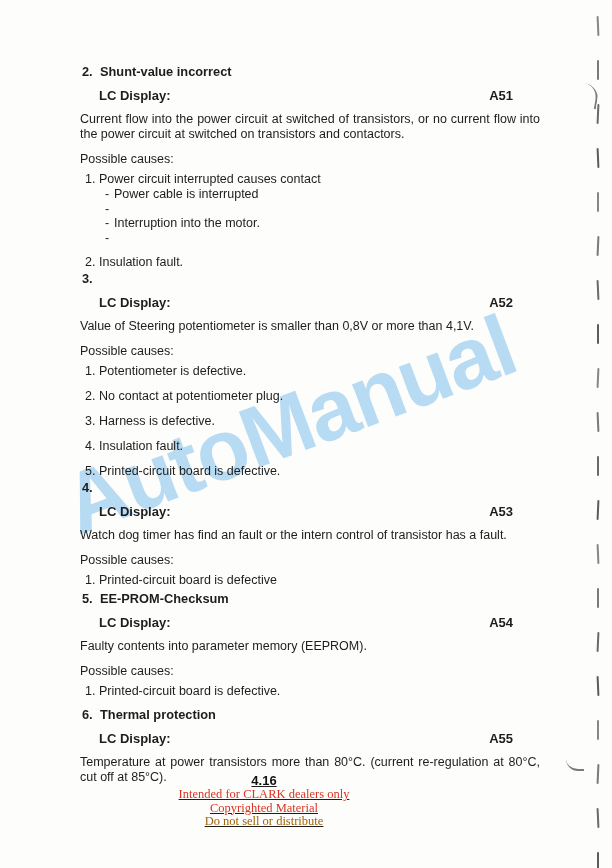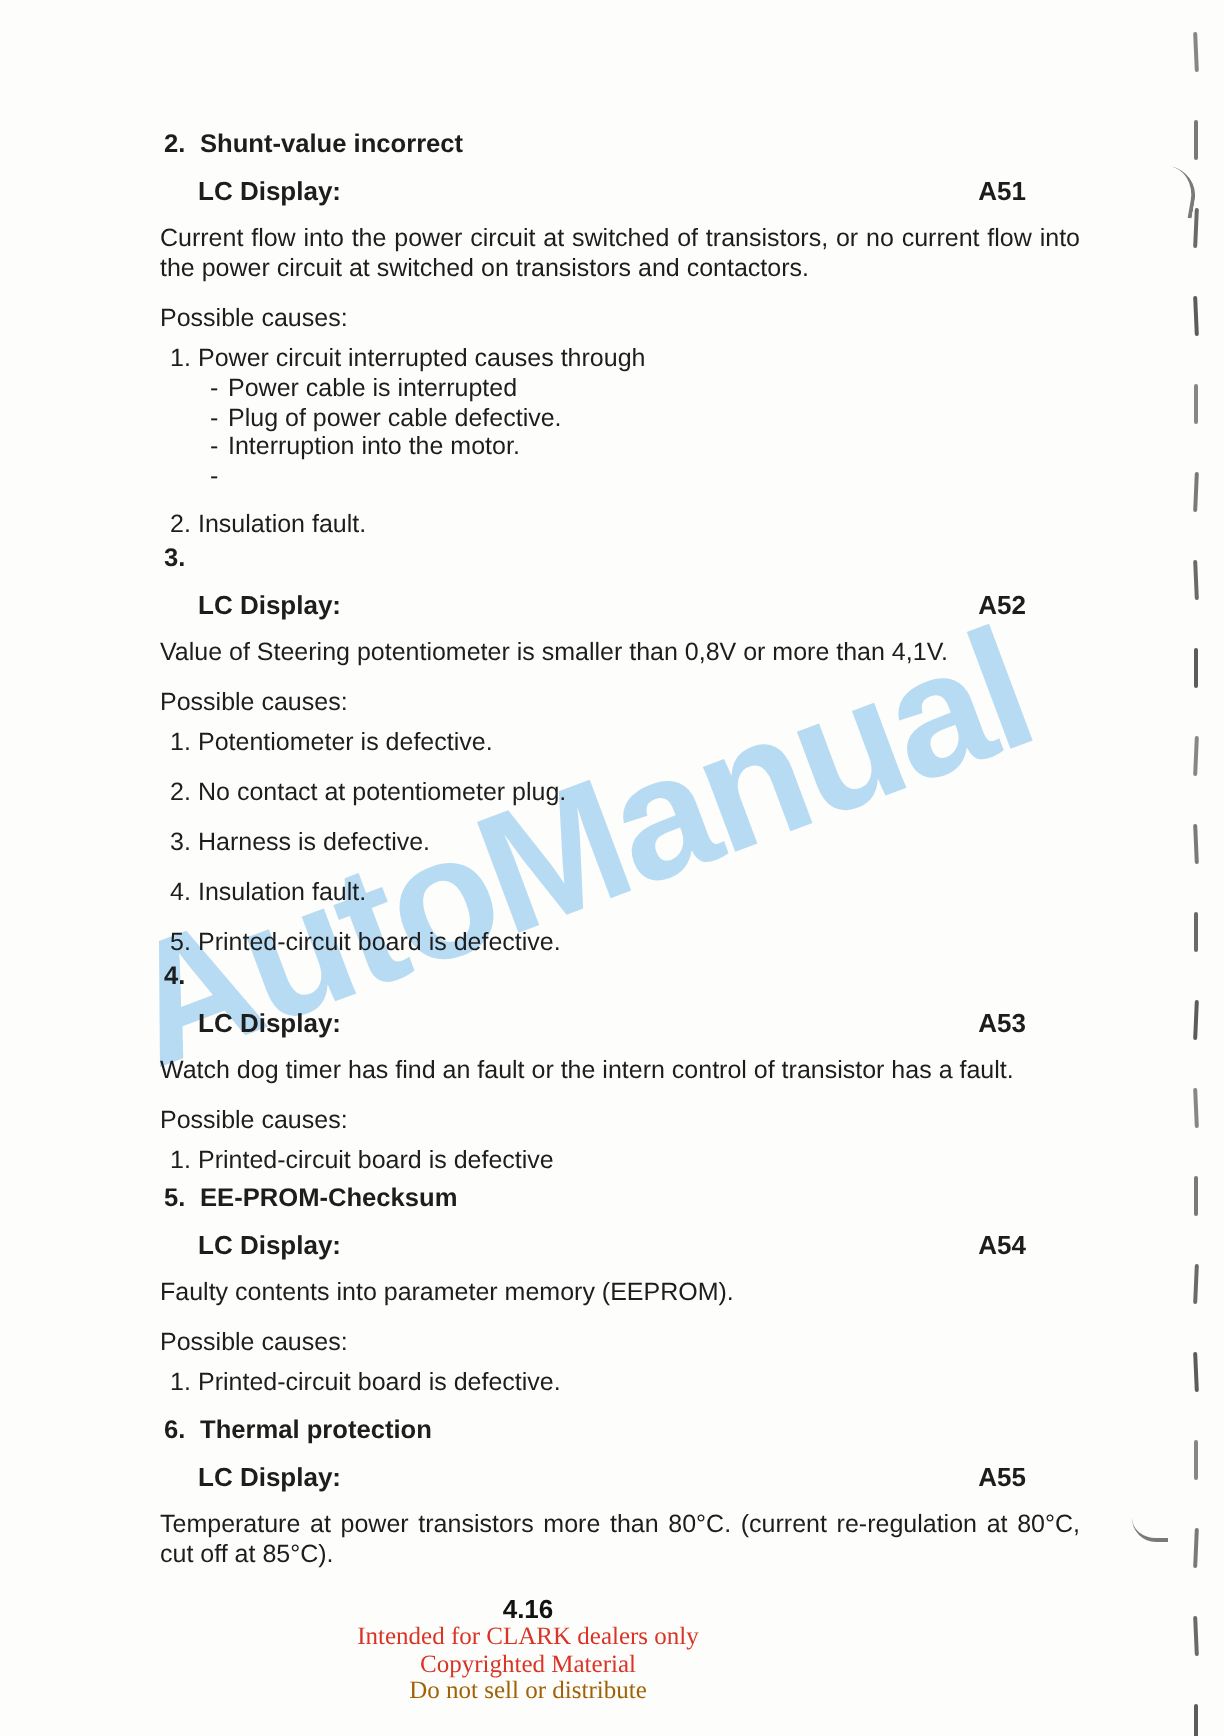--- a/index.html
+++ b/index.html
@@ -24,21 +24,21 @@
   .lc-row{display:flex;justify-content:space-between;font-weight:700;font-size:13px;
           padding-left:19px;padding-right:27px;margin:0 0 9px 0;}
   .desc{margin:0 0 10px 0;text-align:justify;}
   .causes-label{margin:0 0 5px 0;}
   .cause{display:flex;margin:0 0 10px 5px;}
   .cause-num{width:14px;flex:none;}
   .cause-body{flex:1;}
   .sub{display:flex;line-height:14.5px;}
   .dash{width:9px;flex:none;margin-left:6px;}
   
-  .footer{position:absolute;left:0;top:798px;width:528px;text-align:center;z-index:1;}
+  .footer{position:absolute;left:0;top:774px;width:528px;text-align:center;z-index:1;text-decoration:underline;}
   .page-num{font-weight:700;font-size:13px;line-height:14px;color:#121212;}
   .copyright-line{
     font-family:"Liberation Serif","DejaVu Serif",serif;
     font-size:12.5px;line-height:13.6px;
   }
   
   .mark{position:absolute;left:597px;width:2px;height:20px;background:#484848;
         border-radius:1px;z-index:2;opacity:.85;}
   .curve-slash{position:absolute;left:580px;top:84px;width:16px;height:24px;
         border-right:2px solid #5a5a5a;border-top-right-radius:15px;
@@ -60,28 +60,27 @@
       </div>
       <div class="lc-row">
         <span>LC Display:</span>
         <span>A51</span>
       </div>
       <p class="desc">Current flow into the power circuit at switched of transistors, or no current flow  into the power circuit at switched on transistors and contactors.</p>
       <p class="causes-label">Possible causes:</p>
       <div class="cause">
         <span class="cause-num">1.</span>
         <div class="cause-body">
-          <div>Power circuit interrupted  causes through</div>
+          <div>Power circuit interrupted  causes contact</div>
           <div class="sub">
             <span class="dash">-</span>
             <span>Power cable is interrupted</span>
           </div>
           <div class="sub">
             <span class="dash">-</span>
-            <span>Plug  of  power cable defective.</span>
           </div>
           <div class="sub">
             <span class="dash">-</span>
             <span>Interruption into the motor.</span>
           </div>
           <div class="sub">
             <span class="dash">-</span>
           </div>
         </div>
       </div>

